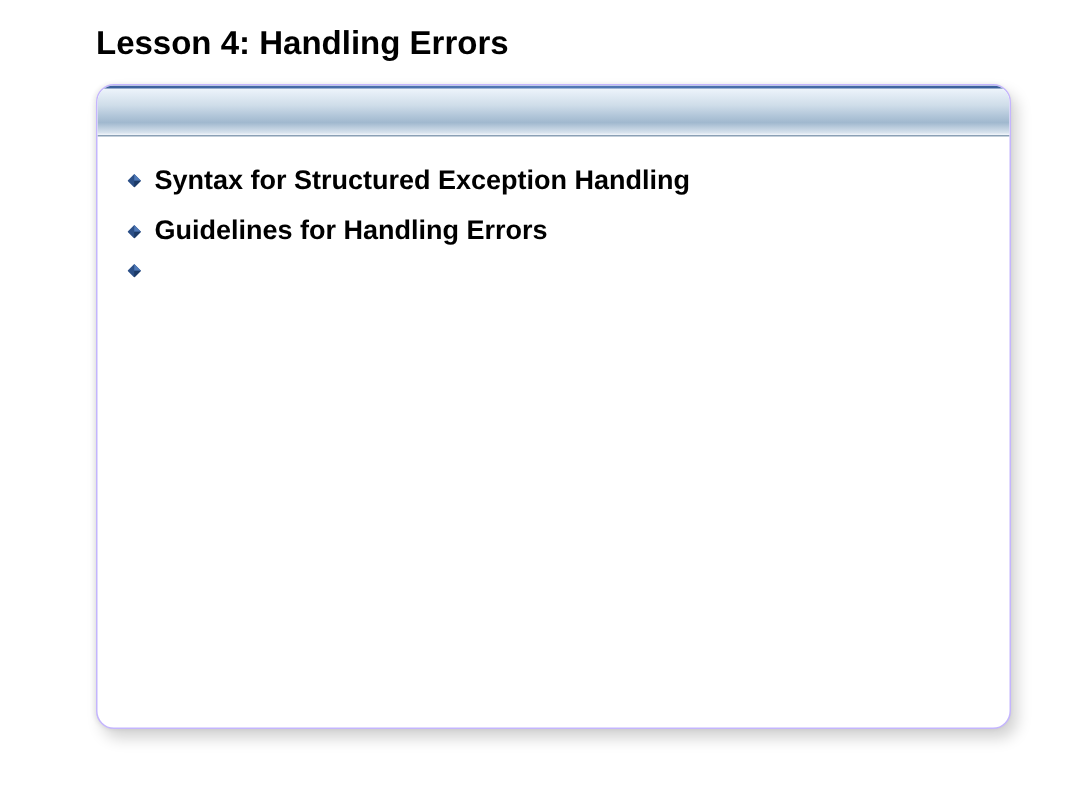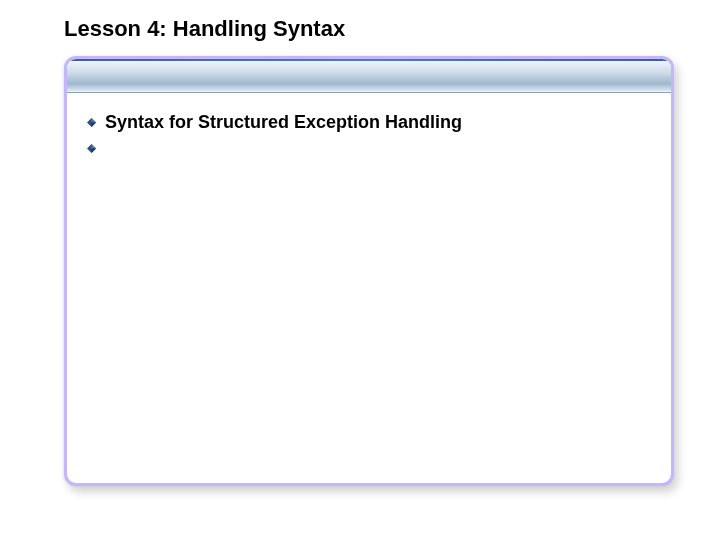--- a/index.html
+++ b/index.html
@@ -17,21 +17,21 @@
     margin-left: 40px;
   }
   .panel {
     width: 610px;
     height: 430px;
     margin-left: 40px;
     border-radius: 12px;
     background: #fff;
     box-shadow: 4px 6px 10px rgba(0,0,0,0.18), -1px 0 3px rgba(0,0,0,0.08);
     overflow: hidden;
-    border: 3px solid #c4b5fd;
+    border: 1px solid #c4b5fd;
   }
   .panel-header {
     height: 34px;
     background: linear-gradient(to bottom,
       #f5f9fc 0%,
       #e8f0f8 12%,
       #cfdde9 40%,
       #b3c7da 60%,
       #a0b8ce 75%,
       #d7e2ed 95%,
@@ -65,37 +65,47 @@
   .bullet-text {
     font-size: 18px;
     font-weight: bold;
     color: #000;
     line-height: 1.3;
   }
 </style>
 </head>
 <body>
 
-<div class="title">Lesson 4: Handling Syntax</div>
+<div class="title">Lesson 4: Handling Errors</div>
 
 <div class="panel">
   <div class="panel-header"></div>
   <div class="panel-body">
 
     <div class="bullet-item">
       <span class="bullet-icon">
         <svg viewBox="0 0 10 10" width="9" height="9">
           <polygon points="5,0 10,5 5,10 0,5" fill="#2b4f87"></polygon>
           <polygon points="5,0 10,5 5,5" fill="#4f79b8"></polygon>
           <polygon points="5,5 10,5 5,10" fill="#1c3a66"></polygon>
         </svg>
       </span>
       <span class="bullet-text">Syntax for Structured Exception Handling</span>
     </div>
 
+    <div class="bullet-item">
+      <span class="bullet-icon">
+        <svg viewBox="0 0 10 10" width="9" height="9">
+          <polygon points="5,0 10,5 5,10 0,5" fill="#2b4f87"></polygon>
+          <polygon points="5,0 10,5 5,5" fill="#4f79b8"></polygon>
+          <polygon points="5,5 10,5 5,10" fill="#1c3a66"></polygon>
+        </svg>
+      </span>
+      <span class="bullet-text">Guidelines for Handling Errors</span>
+    </div>
 
     <div class="bullet-item">
       <span class="bullet-icon">
         <svg viewBox="0 0 10 10" width="9" height="9">
           <polygon points="5,0 10,5 5,10 0,5" fill="#2b4f87"></polygon>
           <polygon points="5,0 10,5 5,5" fill="#4f79b8"></polygon>
           <polygon points="5,5 10,5 5,10" fill="#1c3a66"></polygon>
         </svg>
       </span>
     </div>

